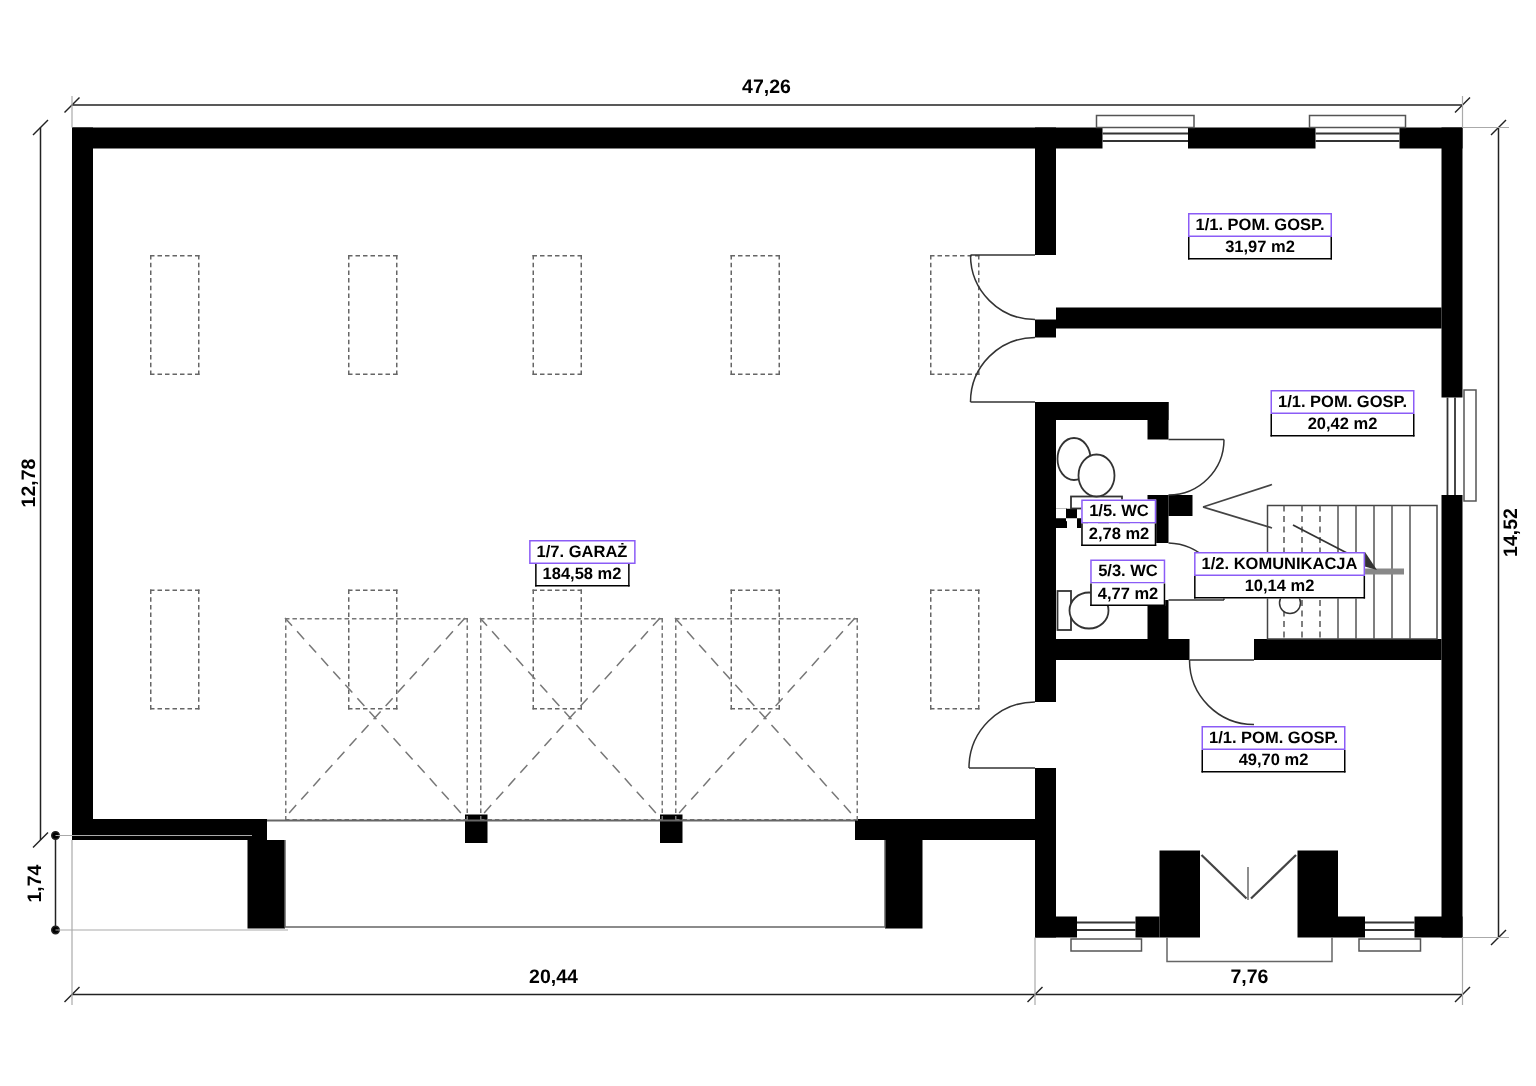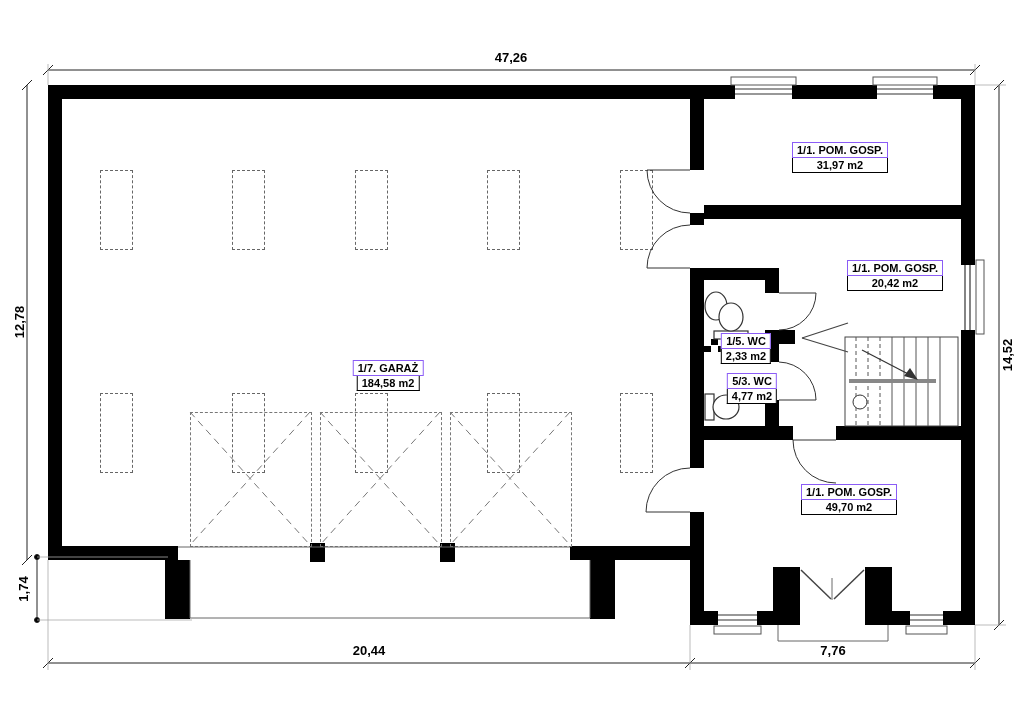--- a/index.html
+++ b/index.html
@@ -199,25 +199,29 @@
   <div class="room-label" style="left:840px;top:142px;">
     <div class="rl-name">1/1. POM. GOSP.</div>
     <div class="rl-area">31,97 m2</div>
   </div>
   <div class="room-label" style="left:895px;top:260px;">
     <div class="rl-name">1/1. POM. GOSP.</div>
     <div class="rl-area">20,42 m2</div>
   </div>
   <div class="room-label" style="left:746px;top:293px;margin-top:40px;">
     <div class="rl-name">1/5. WC</div>
-    <div class="rl-area">2,33 m2</div>
+    <div class="rl-area">2,78 m2</div>
   </div>
   <div class="room-label" style="left:752px;top:373px;">
     <div class="rl-name">5/3. WC</div>
     <div class="rl-area">4,77 m2</div>
+  </div>
+  <div class="room-label" style="left:853px;top:368px;">
+    <div class="rl-name">1/2. KOMUNIKACJA</div>
+    <div class="rl-area">10,14 m2</div>
   </div>
   <div class="room-label" style="left:849px;top:484px;">
     <div class="rl-name">1/1. POM. GOSP.</div>
     <div class="rl-area">49,70 m2</div>
   </div>
 
   <div class="dim h" style="left:511px;top:50px;">47,26</div>
   <div class="dim v" style="left:19px;top:322px;">12,78</div>
   <div class="dim v" style="left:1007px;top:355px;">14,52</div>
   <div class="dim v" style="left:23px;top:589px;">1,74</div>

